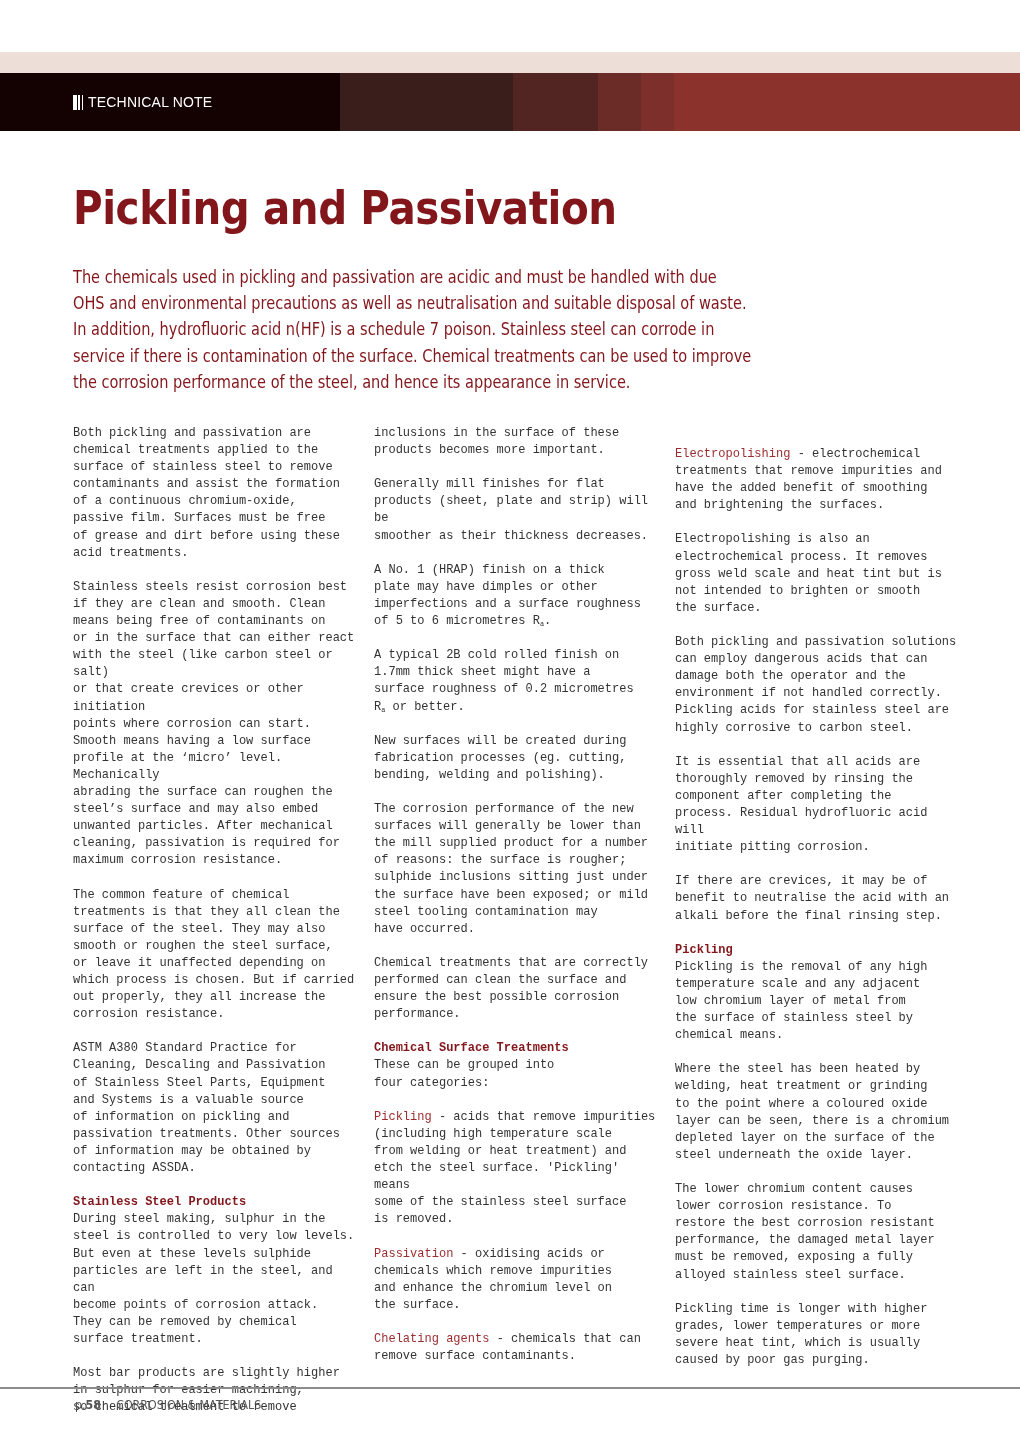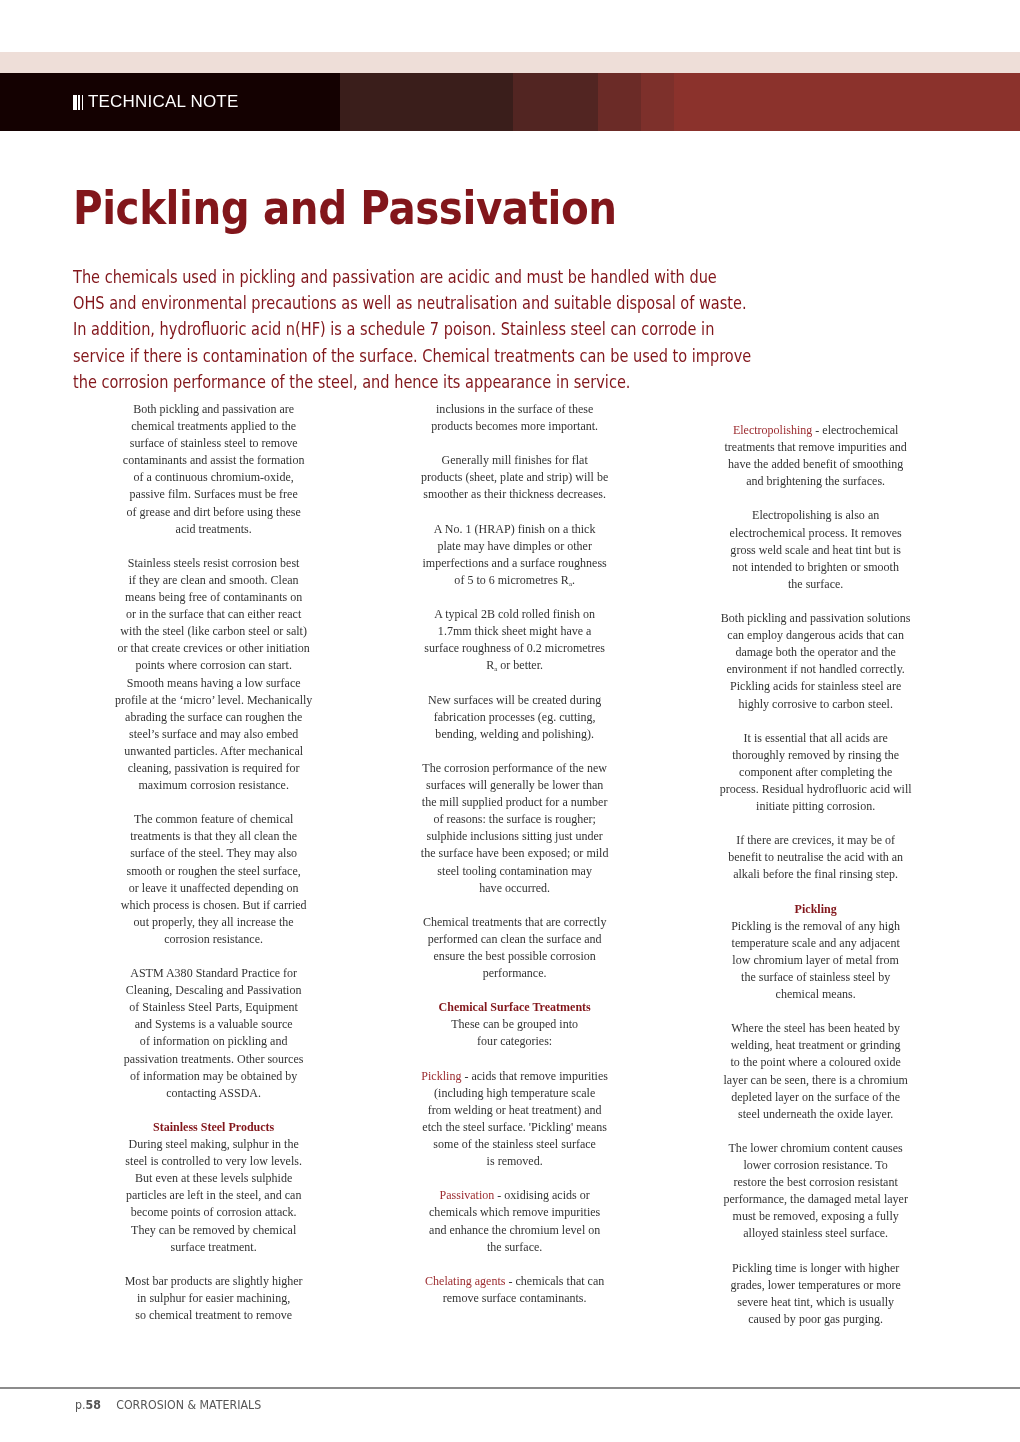--- a/index.html
+++ b/index.html
@@ -9,37 +9,37 @@
   .header-band { position: absolute; left: 0; top: 73px; width: 1020px; height: 58px; display: flex; }
   .seg { height: 100%; }
   .seg1 { width: 340px; background: #140101; }
   .seg2 { width: 173px; background: #3a1e1b; }
   .seg3 { width: 85px; background: #522522; }
   .seg4 { width: 43px; background: #6b2b27; }
   .seg5 { width: 33px; background: #7d302b; }
   .seg6 { flex: 1; background: #8b322c; }
 
   .header-label { position: absolute; left: 73px; top: 73px; height: 58px; display: flex; align-items: center; color: #ffffff;
-    font-family: "Liberation Sans", sans-serif; font-size: 17px; letter-spacing: 0.2px; }
+    font-family: "Liberation Sans", sans-serif; font-size: 14px; letter-spacing: 0.2px; }
   .bars-icon { display: inline-flex; align-items: center; height: 17px; margin-right: 4px; }
   .bars-icon i { display: block; height: 15px; background: #ffffff; margin-right: 1.5px; }
   .bars-icon i:nth-child(1) { width: 3.5px; }
   .bars-icon i:nth-child(2) { width: 2px; }
   .bars-icon i:nth-child(3) { width: 1px; }
 
   .title { position: absolute; left: 73px; top: 178px; margin: 0; color: #82161b;
     font-family: "DejaVu Sans", sans-serif; font-weight: bold; font-size: 47px; letter-spacing: -0.5px;
     transform: scaleX(0.86); transform-origin: left top; white-space: nowrap; line-height: 60px; }
 
   .intro { position: absolute; left: 73px; top: 264px; width: 1000px; margin: 0; color: #82161b;
     font-family: "DejaVu Sans", sans-serif; font-size: 17px; line-height: 26.2px;
     transform: scaleX(0.855); transform-origin: left top; white-space: pre-line; }
 
-  .col { position: absolute; top: 401px; width: 290px; color: #333333;
-    font-family: Liberation Serif, serif; font-size: 12.4px; line-height: 17.1px; text-align: center; }
+  .col { position: absolute; top: 425px; width: 290px; color: #333333;
+    font-family: Liberation Mono, monospace; font-size: 12.4px; line-height: 17.1px; }
   .col1 { left: 73px; }
   .col2 { left: 374px; }
   .col3 { left: 675px; margin-top: 21px; }
   .col p { margin: 0 0 17.1px 0; white-space: pre-line; transform: scaleX(0.97); transform-origin: left top; }
   .col p.tight { margin-bottom: 0; }
   .heading { color: #82161b; font-weight: bold; display: block; }
   .term { color: #9c2b2f; }
   sub { font-size: 7px; vertical-align: -2px; line-height: 0; }
 
   .footer-rule { position: absolute; left: 0; top: 1387px; width: 1020px; height: 2px; background: #8c8c8c; }

